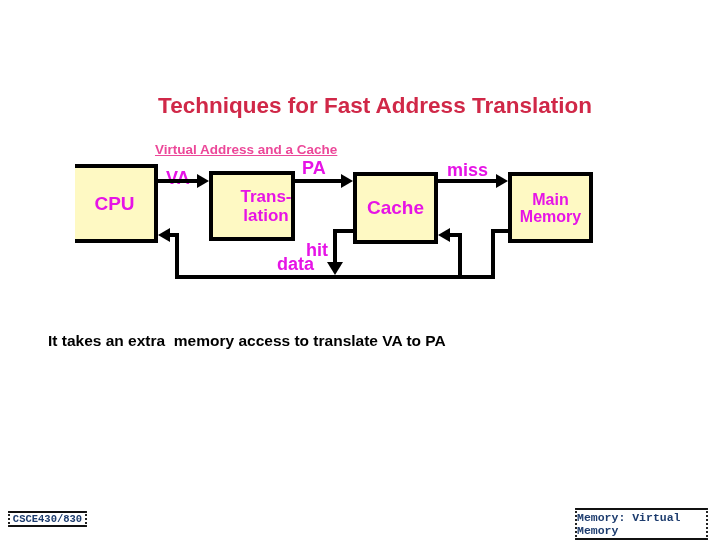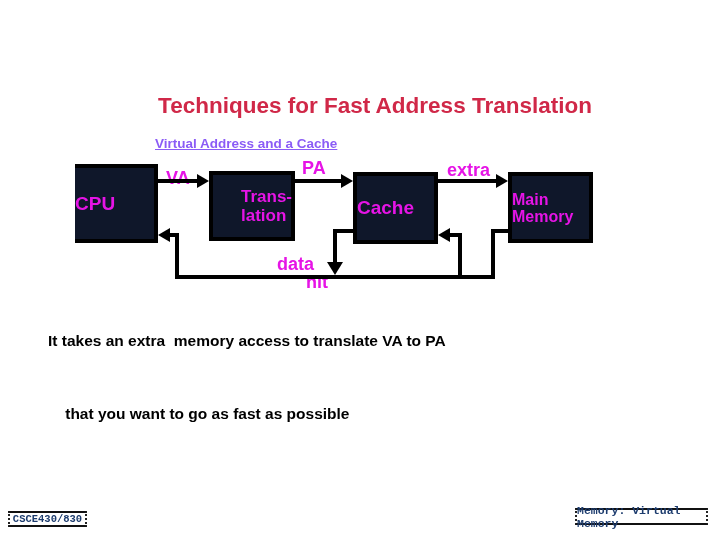--- a/index.html
+++ b/index.html
@@ -8,41 +8,41 @@
     font-family:"Liberation Sans",sans-serif;overflow:hidden;
   }
   
   .title{
     position:absolute;top:78px;left:0;width:720px;margin:15px;
     text-align:center;font-size:22.5px;font-weight:bold;color:#d02848;
     letter-spacing:0px;
   }
   
   .subtitle{
-    position:absolute;left:155px;top:136px;
-    font-size:13.5px;font-weight:bold;color:#8b5cf6;
+    position:absolute;left:155px;top:142px;
+    font-size:13.5px;font-weight:bold;color:#ec4899;
     text-decoration:underline;
   }
   
-  .box{position:absolute;box-sizing:border-box;background:#0f172a;color:#e614e6;font-weight:bold;
-       display:flex;flex-direction:column;align-items:flex-start;justify-content:center;text-align:center;}
+  .box{position:absolute;box-sizing:border-box;background:#fef9c3;color:#e614e6;font-weight:bold;
+       display:flex;flex-direction:column;align-items:center;justify-content:center;text-align:center;}
   .cpu-box{left:75px;top:164px;width:83px;height:79px;
        border:4px solid #000;border-left:none;font-size:19px;}
   .trans-box{left:209px;top:171px;width:86px;height:70px;border:4px solid #000;
        font-size:17px;line-height:19px;padding-left:28px;}
   .cache-box{left:353px;top:172px;width:85px;height:72px;border:4px solid #000;font-size:19px;}
   .mm-box{left:508px;top:172px;width:85px;height:71px;border:4px solid #000;
        font-size:16px;line-height:17px;}
   .box span{display:block;}
   
   .dlabel{position:absolute;font-weight:bold;color:#e614e6;font-size:18px;}
   .lbl-va{left:166px;top:168px;}
   .lbl-pa{left:302px;top:158px;}
   .lbl-miss{left:447px;top:160px;}
-  .lbl-hit{left:306px;top:240px;margin-top:32px;}
+  .lbl-hit{left:306px;top:240px;}
   .lbl-data{left:233px;top:254px;margin-left:44px;}
   
   .hline,.vline{position:absolute;background:#000;}
   .l-va{left:158px;top:179px;width:39px;height:4px;}
   .l-pa{left:295px;top:179px;width:46px;height:4px;}
   .l-miss{left:438px;top:179px;width:58px;height:4px;}
   .l-hit-h{left:333px;top:229px;width:20px;height:4px;}
   .l-hit-v{left:333px;top:229px;width:4px;height:35px;}
   .l-bus{left:175px;top:275px;width:320px;height:4px;}
   .l-cpu-ret-v{left:175px;top:233px;width:4px;height:46px;}
@@ -68,21 +68,21 @@
   .body-1{top:314px;}
   .body-2{top:353px;width:660px;}
   
   .footer-box{
     position:absolute;box-sizing:border-box;display:flex;align-items:center;justify-content:center;
     border-top:2px solid #111;border-bottom:2px solid #111;
     border-left:2px dotted #222;border-right:2px dotted #222;
     font-family:Liberation Mono, monospace;font-weight:bold;color:#1d3c6e;background:#fff;
   }
   .footer-left{left:8px;top:511px;width:79px;height:16px;font-size:10.5px;}
-  .footer-right{left:575px;top:508px;width:133px;height:17px;font-size:11.5px;}
+  .footer-right{left:575px;top:508px;width:133px;height:32px;font-size:11.5px;}
 </style>
 </head>
 <body>
 
 <div class="slide">
 
   <h1 class="title">Techniques for Fast Address Translation</h1>
 
   <div>
     <div class="subtitle">Virtual Address and a Cache</div>
@@ -97,21 +97,21 @@
     <div class="box cache-box">
       <span>Cache</span>
     </div>
     <div class="box mm-box">
       <span>Main</span>
       <span>Memory</span>
     </div>
 
     <span class="dlabel lbl-va">VA</span>
     <span class="dlabel lbl-pa">PA</span>
-    <span class="dlabel lbl-miss">extra</span>
+    <span class="dlabel lbl-miss">miss</span>
     <span class="dlabel lbl-hit">hit</span>
     <span class="dlabel lbl-data">data</span>
 
     <div class="hline l-va"></div>
     <div class="arr arr-right a-va"></div>
 
     <div class="hline l-pa"></div>
     <div class="arr arr-right a-pa"></div>
 
     <div class="hline l-miss"></div>
@@ -130,21 +130,21 @@
     <div class="vline l-refill-v"></div>
     <div class="hline l-refill-h"></div>
     <div class="arr arr-left a-refill"></div>
 
     <div class="hline l-mm-h"></div>
     <div class="vline l-mm-v"></div>
   </div>
 
   <p class="body-line body-1">It takes an extra  memory access to translate VA to PA</p>
   <p class="body-line body-2"><br>
-    <span>that you want to go as fast as possible</span></p>
+    </p>
 
   <div class="footer-box footer-left">
     <span>CSCE430/830</span>
   </div>
   <div class="footer-box footer-right">
     <span>Memory: Virtual Memory</span>
   </div>
 
 </div>
 

